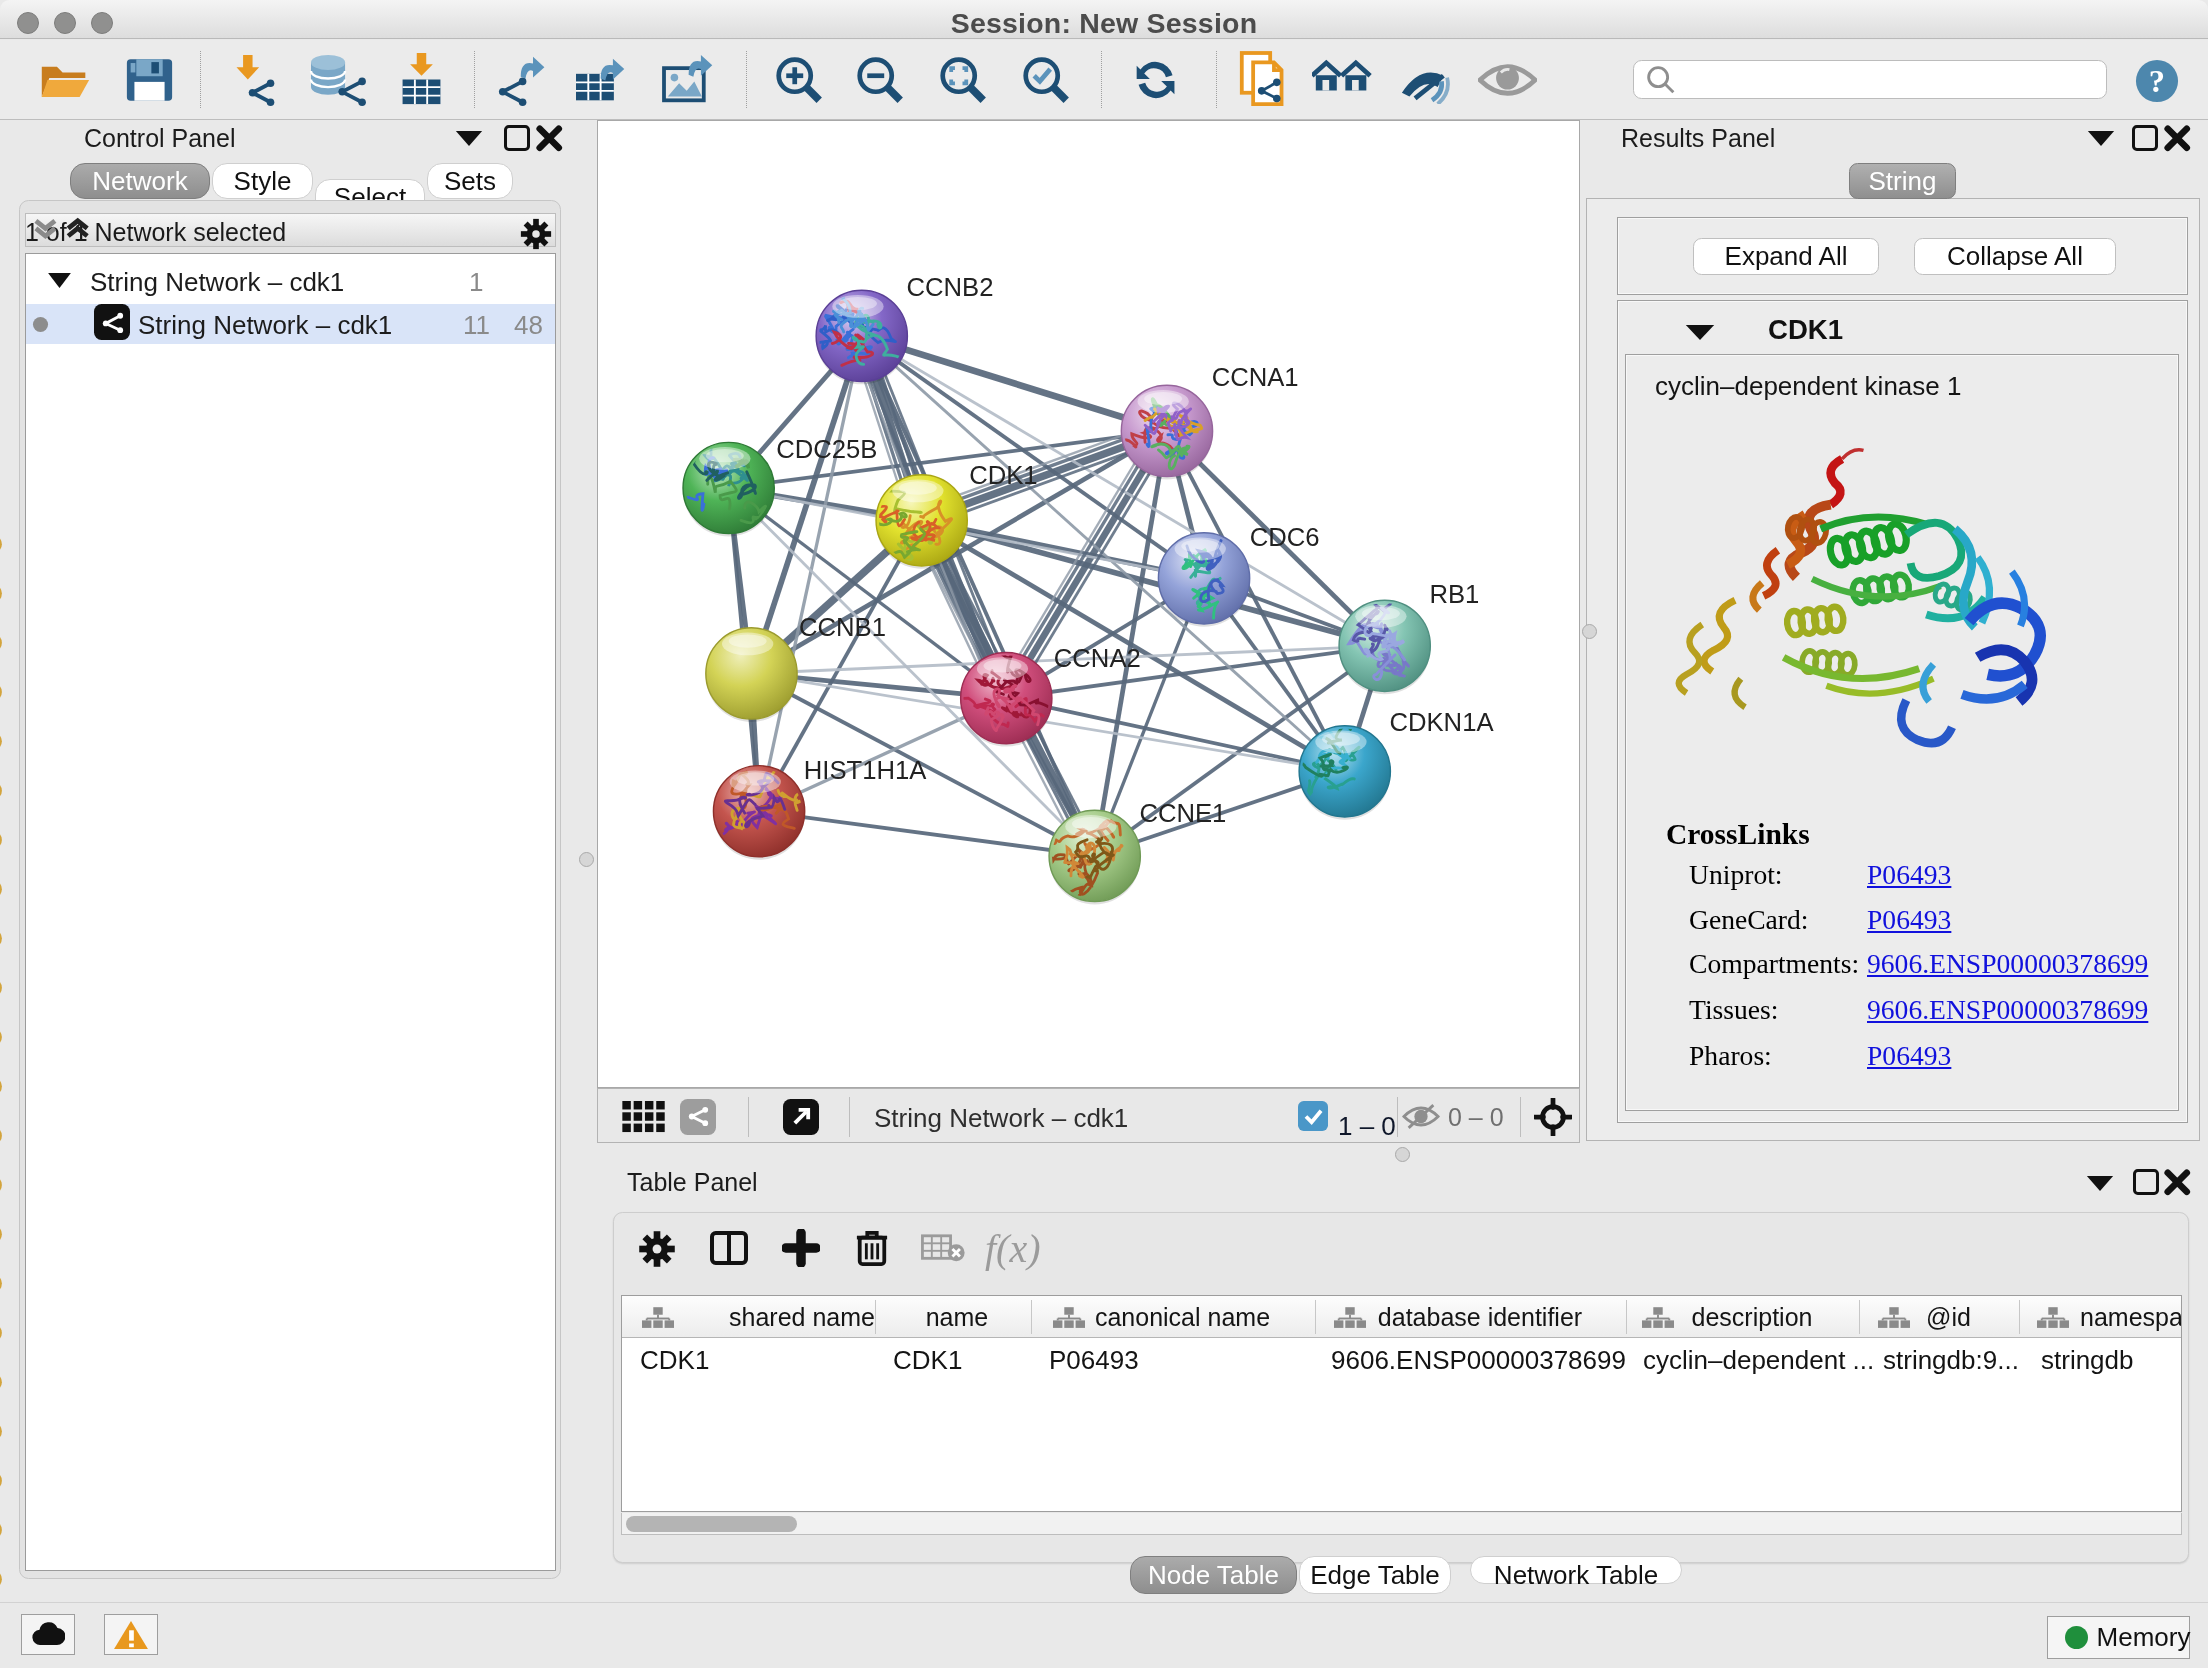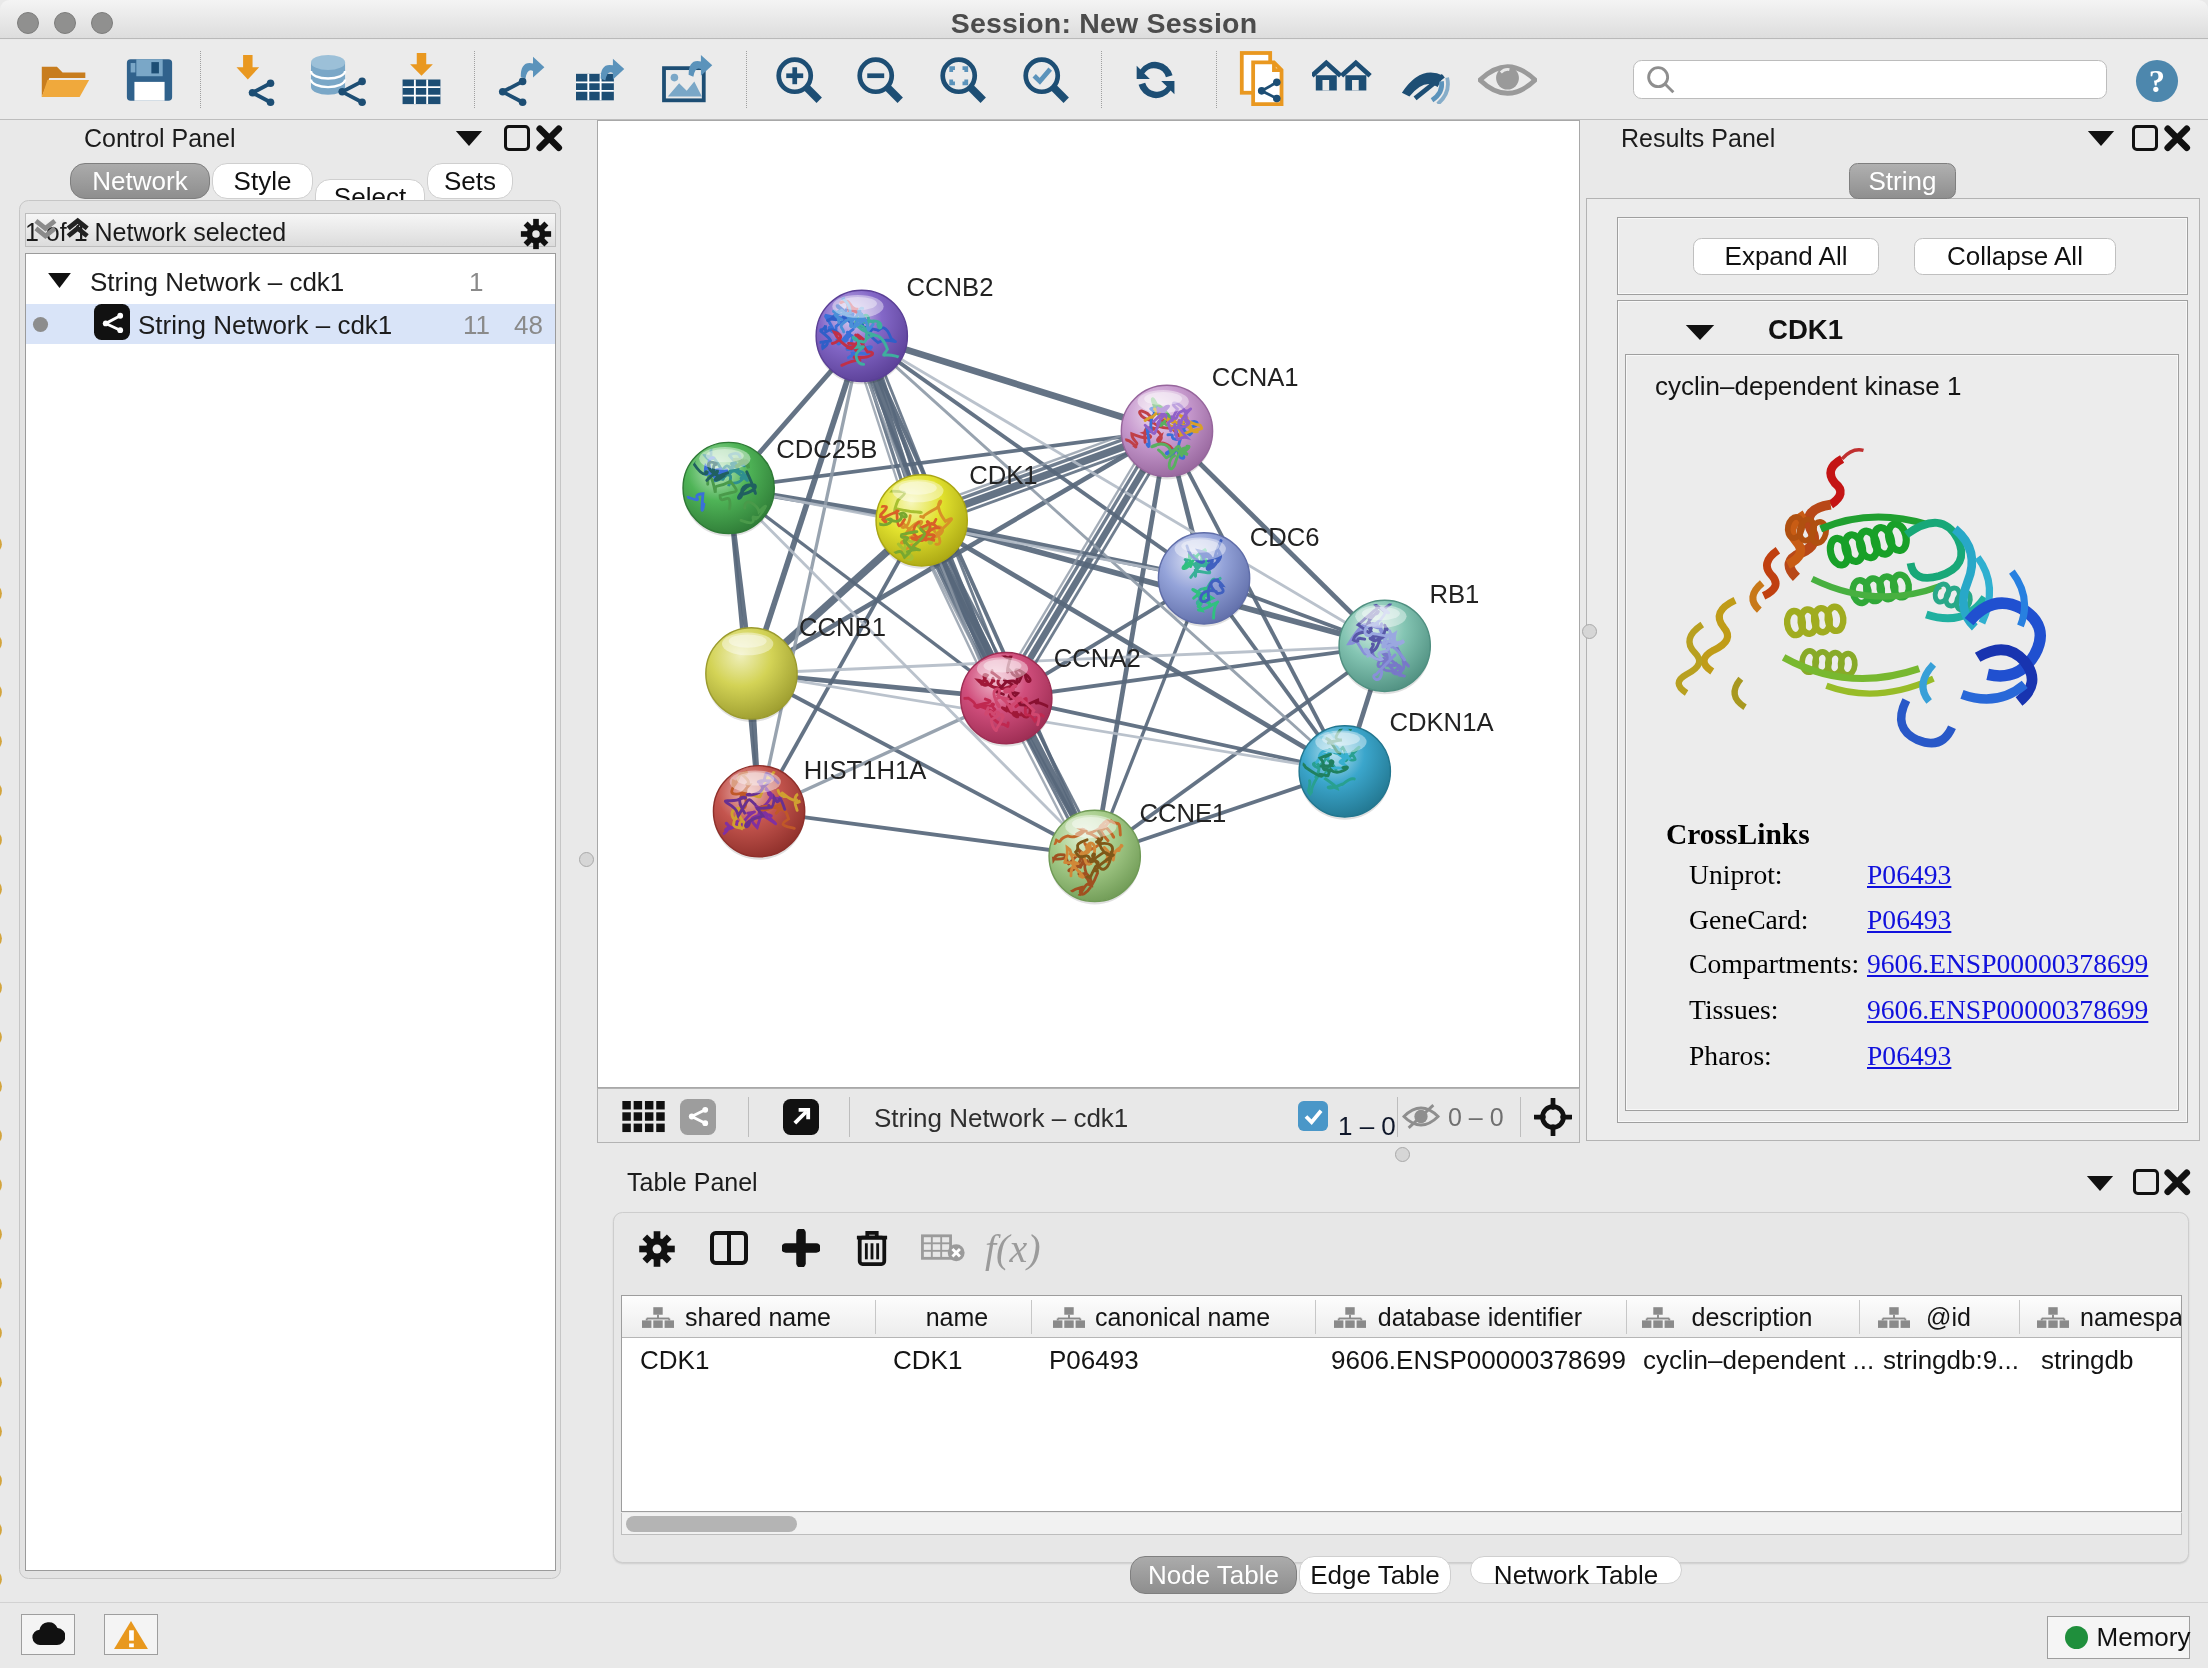--- a/index.html
+++ b/index.html
@@ -867,21 +867,21 @@
     </g>
 <circle cx="37" cy="21" r="9" fill="#9b9b9b"></circle>
 <g stroke="#fff" stroke-width="3">
       <line x1="33" y1="17" x2="41" y2="25"></line>
       <line x1="41" y1="17" x2="33" y2="25"></line>
     </g>
   </svg>
 <div class="abs serif" style="left:985px; top:1225px; font-size:40px; font-style:italic; color:#9b9b9b;">f(x)</div>
 <div id="tp-table" class="abs">
 <div id="tp-header"></div>
-<div class="th" style="left:0px; width:253px; text-align:center; line-height:42px;"><span style="margin-left:19px">shared name</span></div>
+<div class="th" style="left:0px; width:253px; text-align:right; line-height:42px;"><span style="margin-left:19px">shared name</span></div>
     <svg class="abs" style="left:20px; top:11.4px;" width="32" height="23" viewBox="0 0 34 24">
 <g fill="#8a8a8a">
         <rect x="12" y="0" width="10" height="8"></rect>
         <rect x="0" y="14" width="10" height="8"></rect>
         <rect x="12" y="14" width="10" height="8"></rect>
         <rect x="24" y="14" width="10" height="8"></rect>
       </g>
 <g stroke="#8a8a8a" stroke-width="2">
         <line x1="17" y1="8" x2="17" y2="12"></line>
         <line x1="5" y1="12" x2="29" y2="12"></line>

